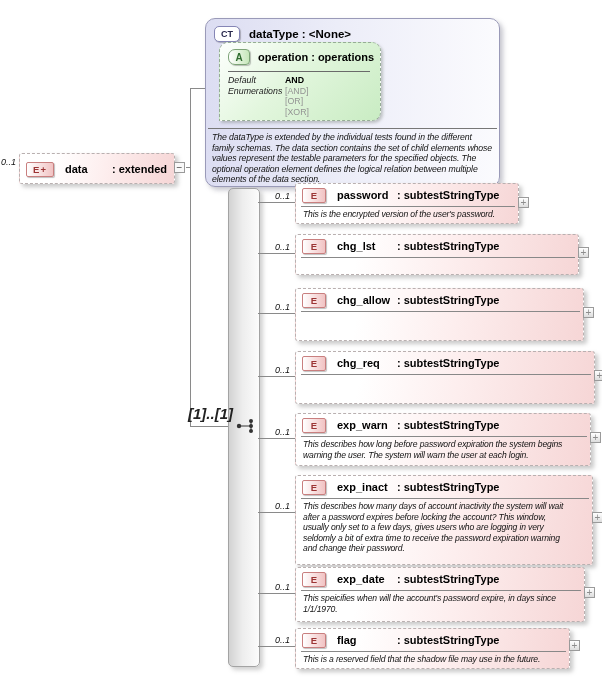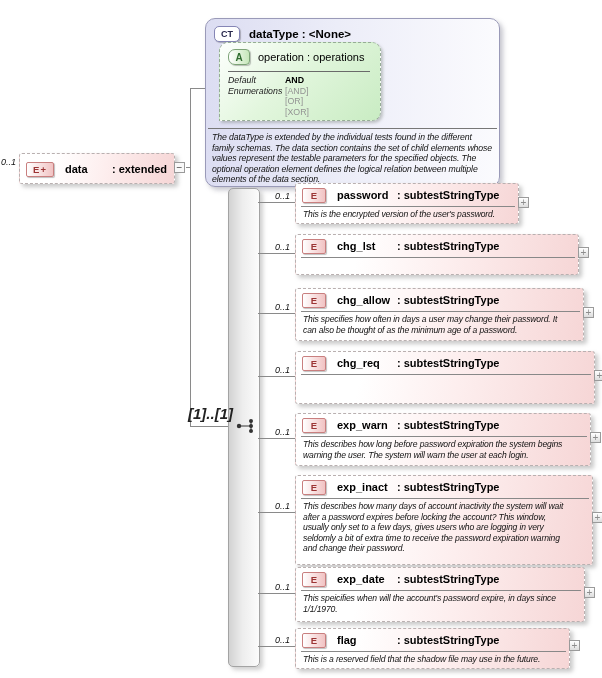--- a/index.html
+++ b/index.html
@@ -34,21 +34,21 @@
   .attr-box{position:absolute;left:13px;top:23px;width:160px;height:77px;
             border:1px dashed #96ac96;border-radius:9px 9px 9px 0;
             background:linear-gradient(135deg,#fdfffd 0%,#e2f6dd 45%,#c9ecc3 100%);
             box-shadow:2px 2px 3px rgba(100,110,100,0.35);}
   .attr-title{position:absolute;left:8px;top:6px;display:flex;align-items:center;}
   .a-badge{width:20px;height:14px;border:1px solid #7da377;border-radius:7px 4px 4px 7px;
            background:linear-gradient(to right,#ffffff,#c6e7ba);
            color:#2e6b2e;font-size:10px;font-weight:bold;
            display:flex;align-items:center;justify-content:center;
            box-shadow:1px 1px 1px rgba(0,0,0,0.25);}
-  .attr-name{margin-left:8px;font-weight:normal;font-size:11px;color:#000;}
+  .attr-name{margin-left:8px;font-weight:bold;font-size:11px;color:#000;}
   .attr-divider{position:absolute;left:8px;right:10px;top:28px;border-top:1px solid #6a6a6a;}
   .facet-table{position:absolute;left:8px;top:32px;font-size:8.8px;line-height:10.6px;}
   .facet-row{display:flex;}
   .facet-label{width:57px;font-style:italic;color:#222;}
   .facet-val-strong{font-weight:bold;color:#000;}
   .facet-val-dim{color:#939393;}
 
   
   .el-box{position:absolute;border:1px dashed #b9b0b0;border-radius:3px;
           background:linear-gradient(100deg,#ffffff 22%,#fdeeee 55%,#f6d6d6 100%);
@@ -177,21 +177,20 @@
 
 <div class="hline" style="left:258px;top:313px;width:37px;"></div>
 <div class="card" style="left:258px;top:302px;width:32px;">0..1</div>
 <div class="el-box" style="left:295px;top:288px;width:287px;height:51px;">
   <div class="el-title">
     <span class="e-badge">E</span>
     <span class="el-name">chg_allow</span>
     <span class="el-type">: subtestStringType</span>
   </div>
   <div class="el-divider"></div>
-  <div class="el-ann">This specifies how often in days a user may change their password.  It can also be thought of as the minimum age of a password.</div>
 </div>
 <div class="handle" style="left:583px;top:307px;">+</div>
 
 <div class="hline" style="left:258px;top:376px;width:37px;"></div>
 <div class="card" style="left:258px;top:365px;width:32px;">0..1</div>
 <div class="el-box" style="left:295px;top:351px;width:298px;height:51px;">
   <div class="el-title">
     <span class="e-badge">E</span>
     <span class="el-name">chg_req</span>
     <span class="el-type">: subtestStringType</span>

